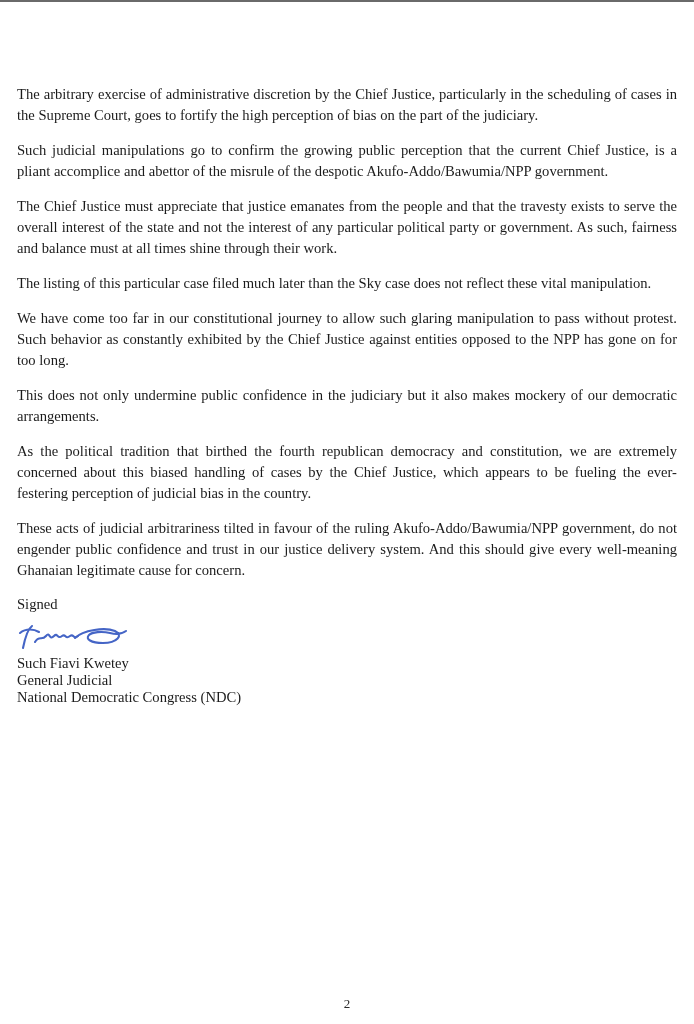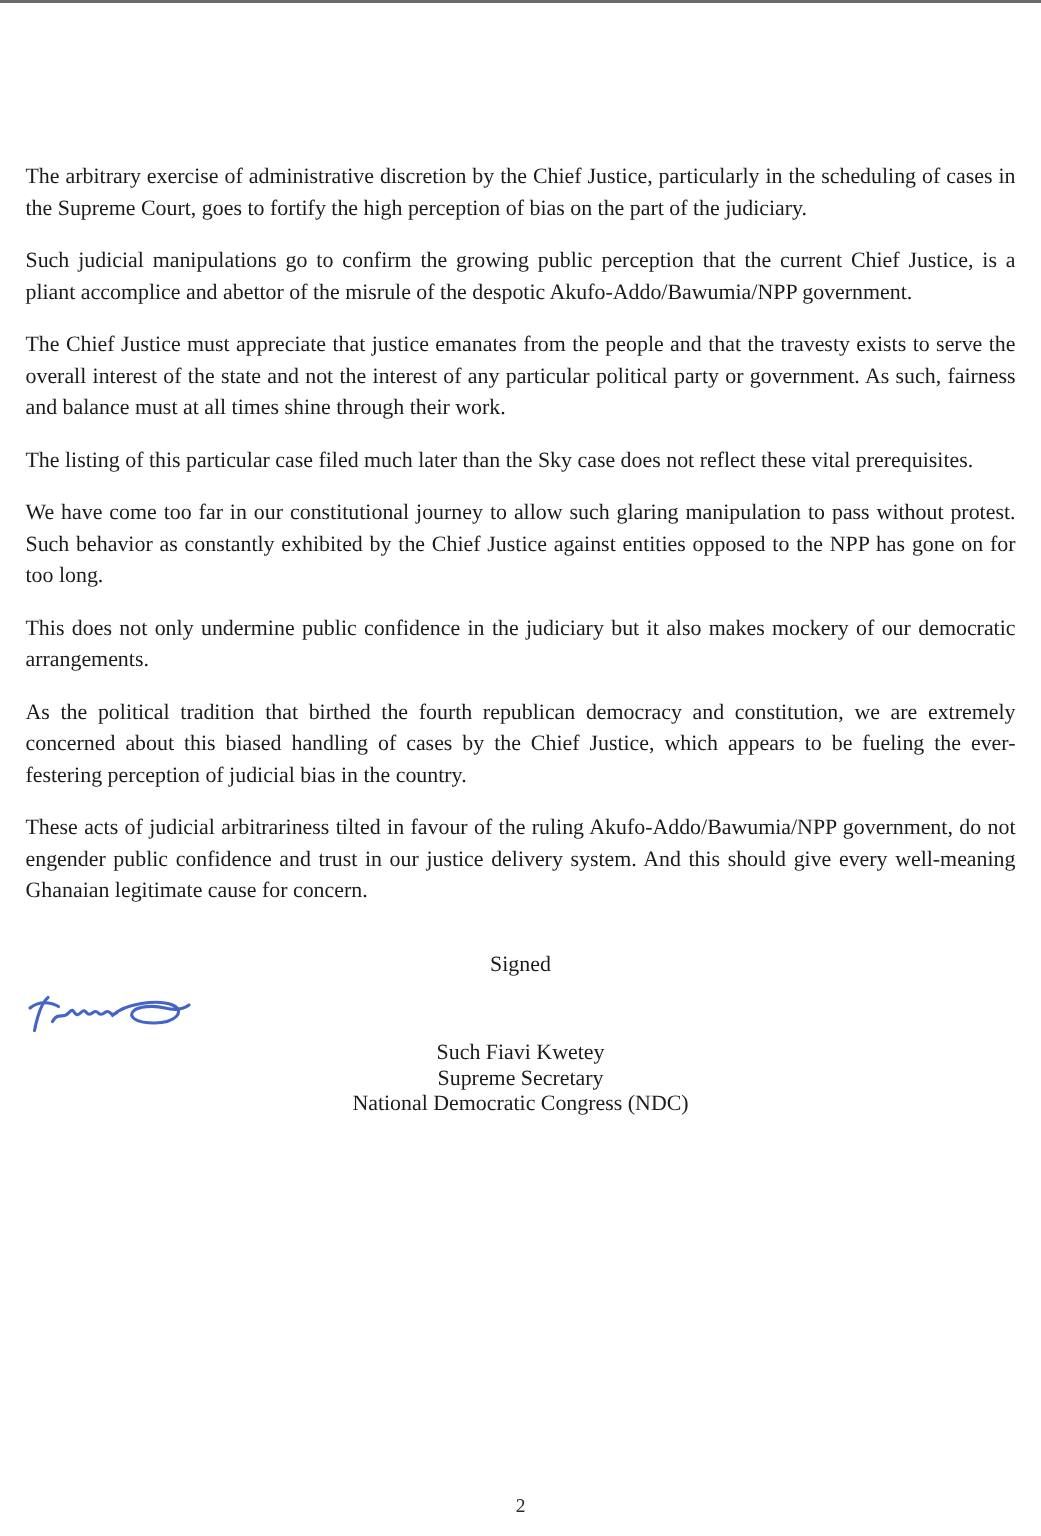--- a/index.html
+++ b/index.html
@@ -14,33 +14,32 @@
     overflow: hidden;
     font-family: "Liberation Serif", serif;
     color: #1b1b1b;
   }
   .top-edge {
     height: 2px;
     background: #6a6a6a;
     width: 100%;
   }
   .page-content {
-    padding: 106px 17px 0 17px;
+    padding: 82px 17px 0 17px;
   }
   p.para {
     font-size: 14.6px;
     line-height: 21px;
     text-align: justify;
     margin: 0 0 14px 0;
   }
   .signed-block {
-    margin-top: 30px;
+    margin-top: 15px;
     font-size: 14.6px;
     line-height: 17px;
-    text-align: center;
   }
   .signed-label {
     display: block;
     margin-bottom: 8px;
   }
   .signature-svg {
     display: block;
     margin: 2px 0 2px 0;
   }
   .sig-path {
@@ -66,36 +65,36 @@
 </head>
 <body>
 
 <div class="top-edge"></div>
 
 <div class="page-content">
 
   <p class="para">The arbitrary exercise of administrative discretion by the Chief Justice, particularly in the scheduling of cases in the Supreme Court, goes to fortify the high perception of bias on the part of the judiciary.</p>
   <p class="para">Such judicial manipulations go to confirm the growing public perception that the current Chief Justice, is a pliant accomplice and abettor of the misrule of the despotic Akufo-Addo/Bawumia/NPP government.</p>
   <p class="para">The Chief Justice must appreciate that justice emanates from the people and that the travesty exists to serve the overall interest of the state and not the interest of any particular political party or government. As such, fairness and balance must at all times shine through their work.</p>
-  <p class="para">The listing of this particular case filed much later than the Sky case does not reflect these vital prerequisites.</p>
+  <p class="para">The listing of this particular case filed much later than the Sky case does not reflect these vital manipulation.</p>
   <p class="para">We have come too far in our constitutional journey to allow such glaring manipulation to pass without protest. Such behavior as constantly exhibited by the Chief Justice against entities opposed to the NPP has gone on for too long.</p>
   <p class="para">This does not only undermine public confidence in the judiciary but it also makes mockery of our democratic arrangements.</p>
   <p class="para">As the political tradition that birthed the fourth republican democracy and constitution, we are extremely concerned about this biased handling of cases by the Chief Justice, which appears to be fueling the ever-festering perception of judicial bias in the country.</p>
   <p class="para">These acts of judicial arbitrariness tilted in favour of the ruling Akufo-Addo/Bawumia/NPP government, do not engender public confidence and trust in our justice delivery system. And this should give every well-meaning Ghanaian legitimate cause for concern.</p>
 
   <div class="signed-block">
     <span class="signed-label">Signed</span>
 
     <svg class="signature-svg" width="112" height="32" viewBox="0 0 112 32" aria-hidden="true">
       <path class="sig-path" d="M6 27 C8 17 11 8 15 5"></path>
       <path class="sig-path" d="M3 12 C9 7 17 8 22 11"></path>
       <path class="sig-path" d="M18 21 C22 14 25 20 29 15 C33 10 32 20 37 15 C41 11 40 19 45 15 C49 12 48 19 53 15 C57 12 56 19 61 15"></path>
       <path class="sig-path" d="M58 17 C66 9 88 6 98 10 C107 14 100 22 86 22 C74 22 68 18 72 14 C75 11 85 10 93 12 C99 13.5 105 13 109 10"></path>
     </svg>
 
     <span class="sig-line">Such Fiavi Kwetey</span>
-    <span class="sig-line">Supreme Secretary</span>
+    <span class="sig-line">General Judicial</span>
     <span class="sig-line">National Democratic Congress (NDC)</span>
   </div>
 
 </div>
 
 <div class="page-number">2</div>
 
 </body></html>

